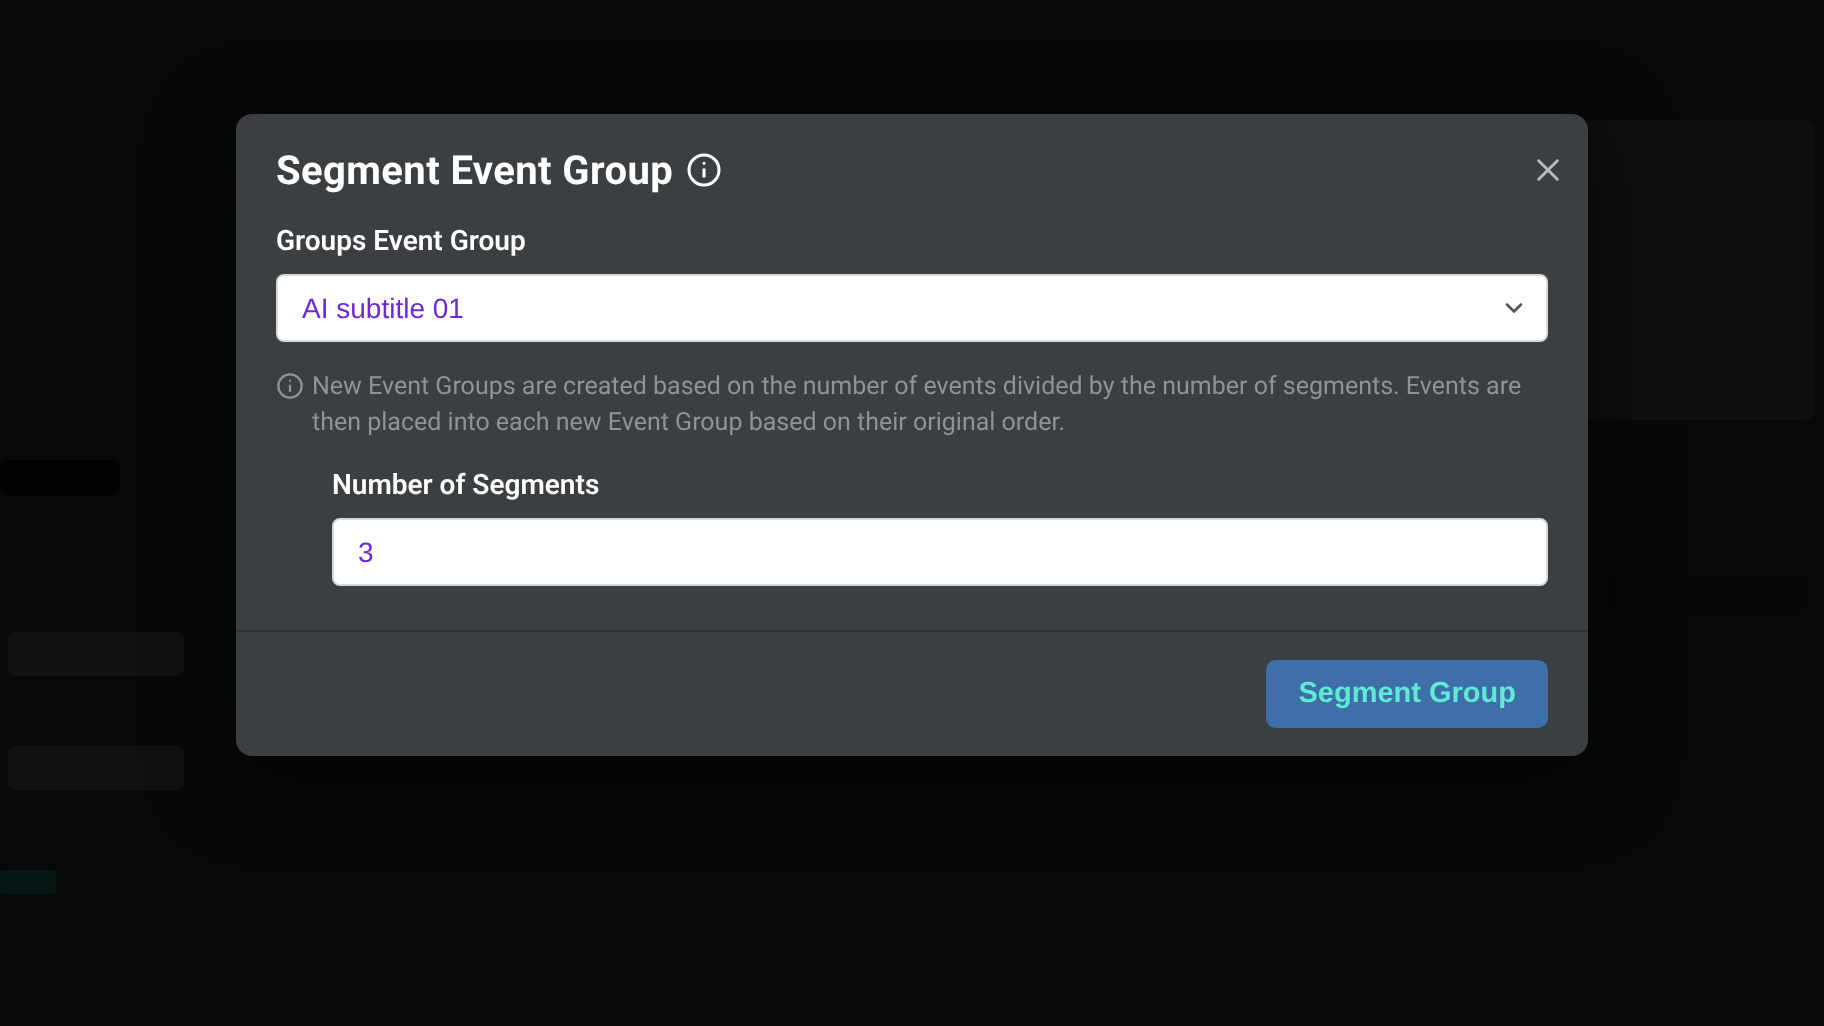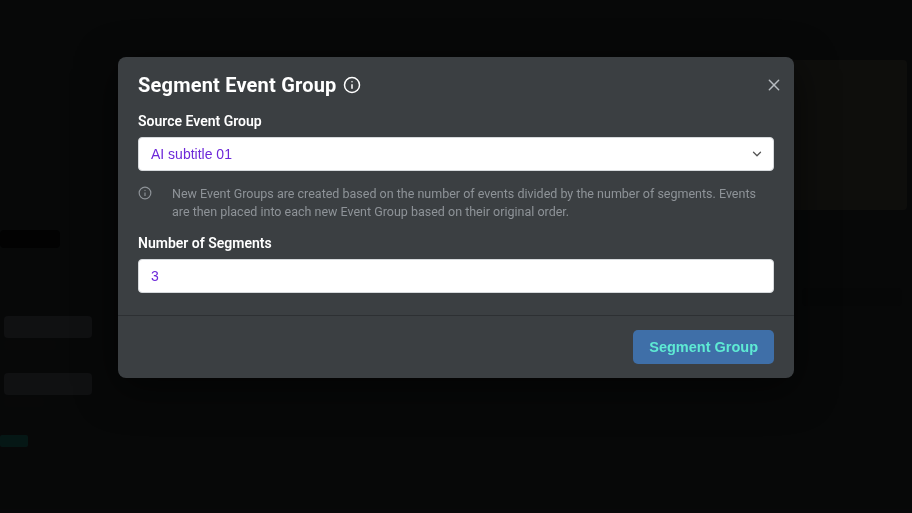--- a/index.html
+++ b/index.html
@@ -81,21 +81,21 @@
     appearance: none;
   }
   .form-input { padding-right: 12px; }
   .chev {
     position: absolute; right: 10px; top: 50%; transform: translateY(-50%);
     width: 14px; height: 14px; color: #555; pointer-events: none;
   }
   .chev svg { width: 100%; height: 100%; display: block; }
 
   .help-text {
-    display: flex; align-items: flex-start; gap: 20px;
+    display: flex; align-items: flex-start; gap: 4px;
     font-size: 12.5px;
     line-height: 1.45;
     color: #8e9398;
     margin-top: 8px;
   }
   .help-text .hicon { flex: 0 0 auto; width: 14px; height: 14px; margin-top: 1px; }
   .help-text .hicon svg { width: 100%; height: 100%; display: block; }
 
   .modal-footer {
     border-top: 1px solid #2d3033;
@@ -147,21 +147,21 @@
             <line x1="5" y1="5" x2="19" y2="19"></line>
             <line x1="19" y1="5" x2="5" y2="19"></line>
           </svg>
         </span>
       </button>
     </div>
 
     <div class="modal-body">
 
       <div class="form-group">
-        <label class="form-label">Source Event Group</label>
+        <label class="form-label">Groups Event Group</label>
         <div class="select-wrap">
           <input class="form-select" readonly="" value="AI subtitle 01" style="">
           <span class="chev">
             <svg viewBox="0 0 24 24" fill="none" stroke="currentColor" stroke-width="2.2" stroke-linecap="round" stroke-linejoin="round">
               <polyline points="6 9 12 15 18 9"></polyline>
             </svg>
           </span>
         </div>
       </div>
 
@@ -171,21 +171,21 @@
             <svg viewBox="0 0 24 24" fill="none" stroke="currentColor" stroke-width="2">
               <circle cx="12" cy="12" r="10"></circle>
               <line x1="12" y1="11" x2="12" y2="17"></line>
               <circle cx="12" cy="7.5" r="1" fill="currentColor" stroke="none"></circle>
             </svg>
           </span>
           <span>New Event Groups are created based on the number of events divided by the number of segments. Events are then placed into each new Event Group based on their original order.</span>
         </div>
       </div>
 
-      <div class="form-group" style="margin-bottom:4px;">
+      <div class="form-group" style="margin-bottom:4px;margin-left:28px;">
         <label class="form-label">Number of Segments</label>
         <input class="form-input" type="text" value="3" style="">
       </div>
 
     </div>
 
     <div class="modal-footer">
       <button class="btn-primary">Segment Group</button>
     </div>
 

